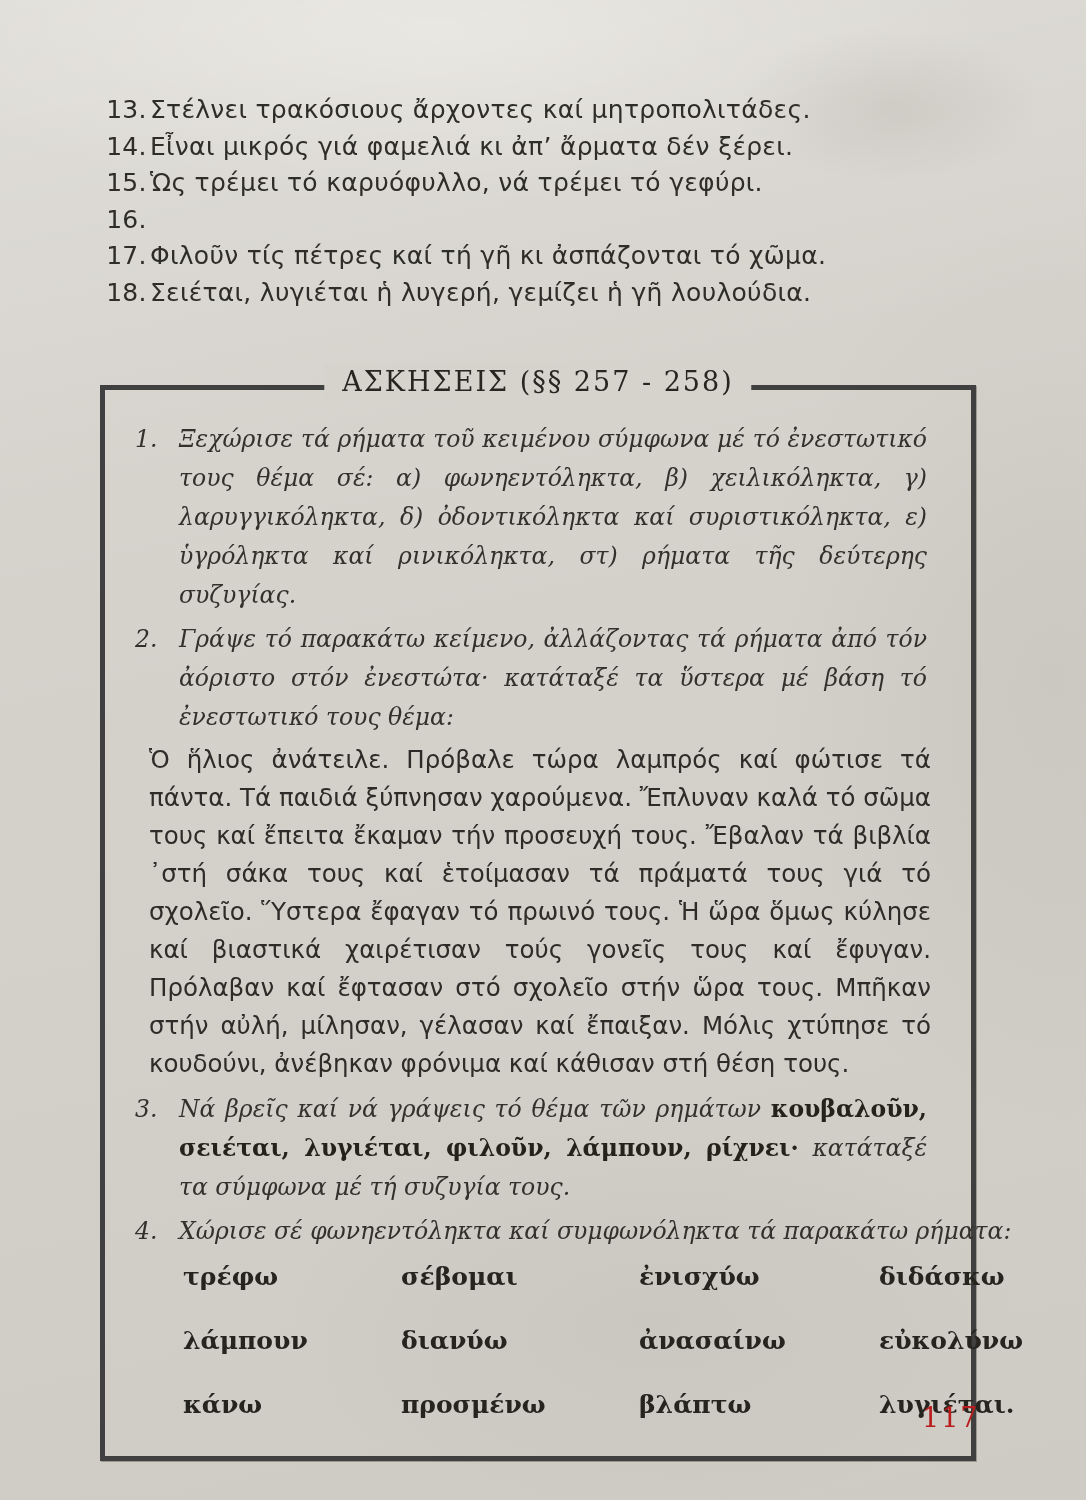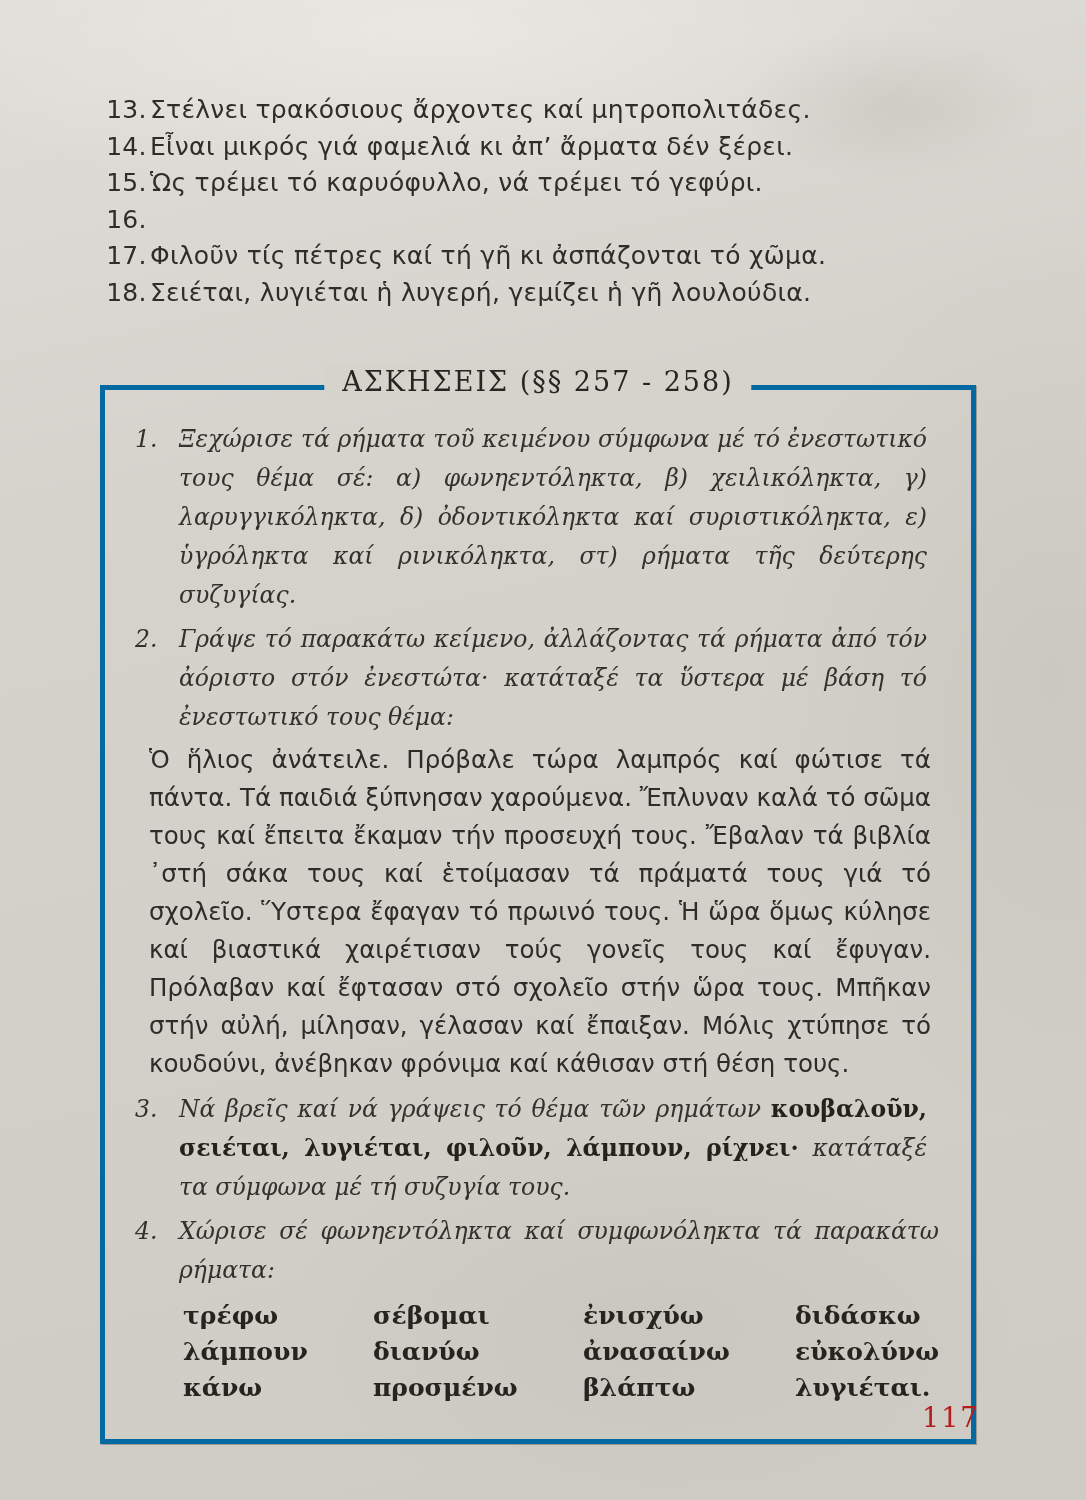--- a/index.html
+++ b/index.html
@@ -39,21 +39,21 @@
     letter-spacing: 0.3px;
     color: #2f2d29;
   }
   .top-item .num { flex: none; width: 47px; }
 
   
   .exercise-box {
     position: absolute; top: 385px; left: 100px;
     width: 876px;
     box-sizing: border-box;
-    border: 5px solid #0369a1;
+    border: 5px solid #404040;
     padding: 30px 44px 26px 30px;
     box-shadow: 1px 1px 0 rgba(60,58,50,0.35);
   }
   .box-title {
     position: absolute; top: -27px; left: 50%;
     transform: translateX(-50%);
     background: #d6d3cd;
     padding: 0 18px;
     font-family: "DejaVu Serif", "Liberation Serif", serif;
     font-size: 27px; line-height: 38px;
@@ -87,20 +87,21 @@
   }
   .verb-table {
     display: grid;
     grid-template-columns: 190px 210px 212px 1fr;
     margin: 8px 0 2px 4px;
     font-family: "DejaVu Serif", "Liberation Serif", serif;
     font-style: normal;
     font-weight: bold;
     font-size: 25px; line-height: 36px;
     color: #26241e;
+    gap: 28px;
   }
 
   .page-number {
     position: absolute; top: 1402px; left: 922px;
     font-family: "DejaVu Serif", "Liberation Serif", serif;
     font-size: 27px; letter-spacing: 2px;
     color: #b91c1c;
   }
 </style>
 </head>

